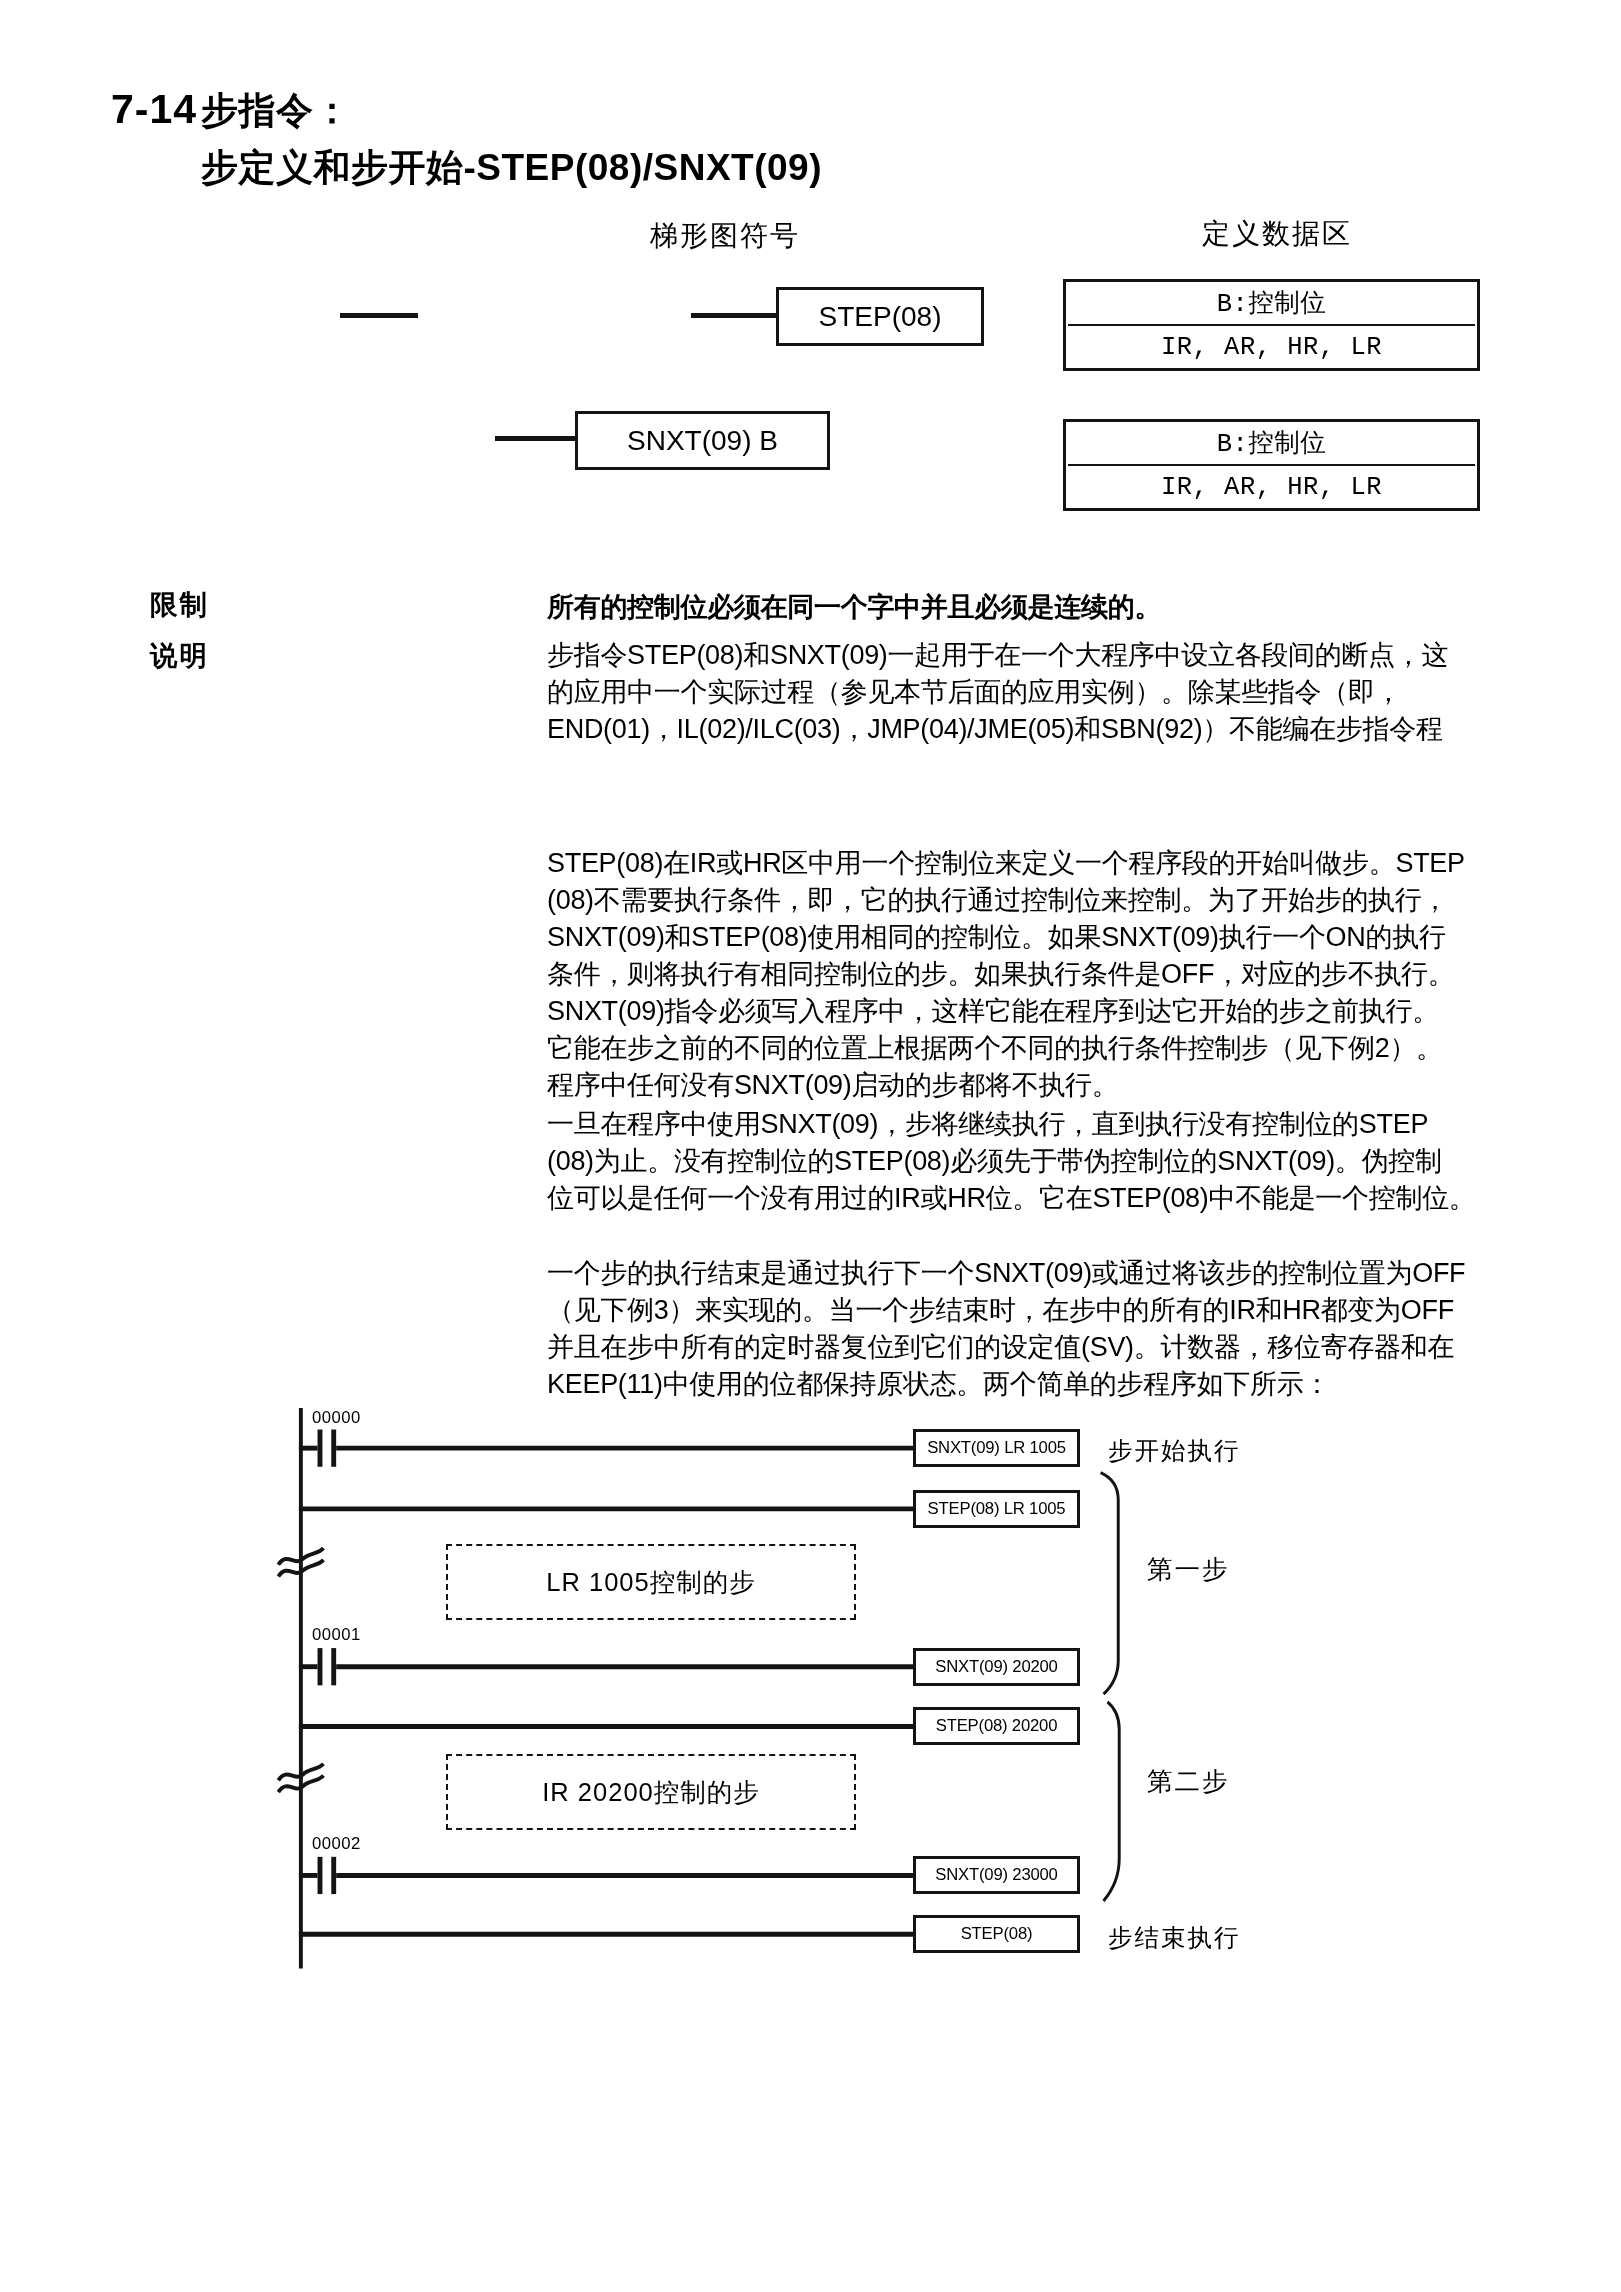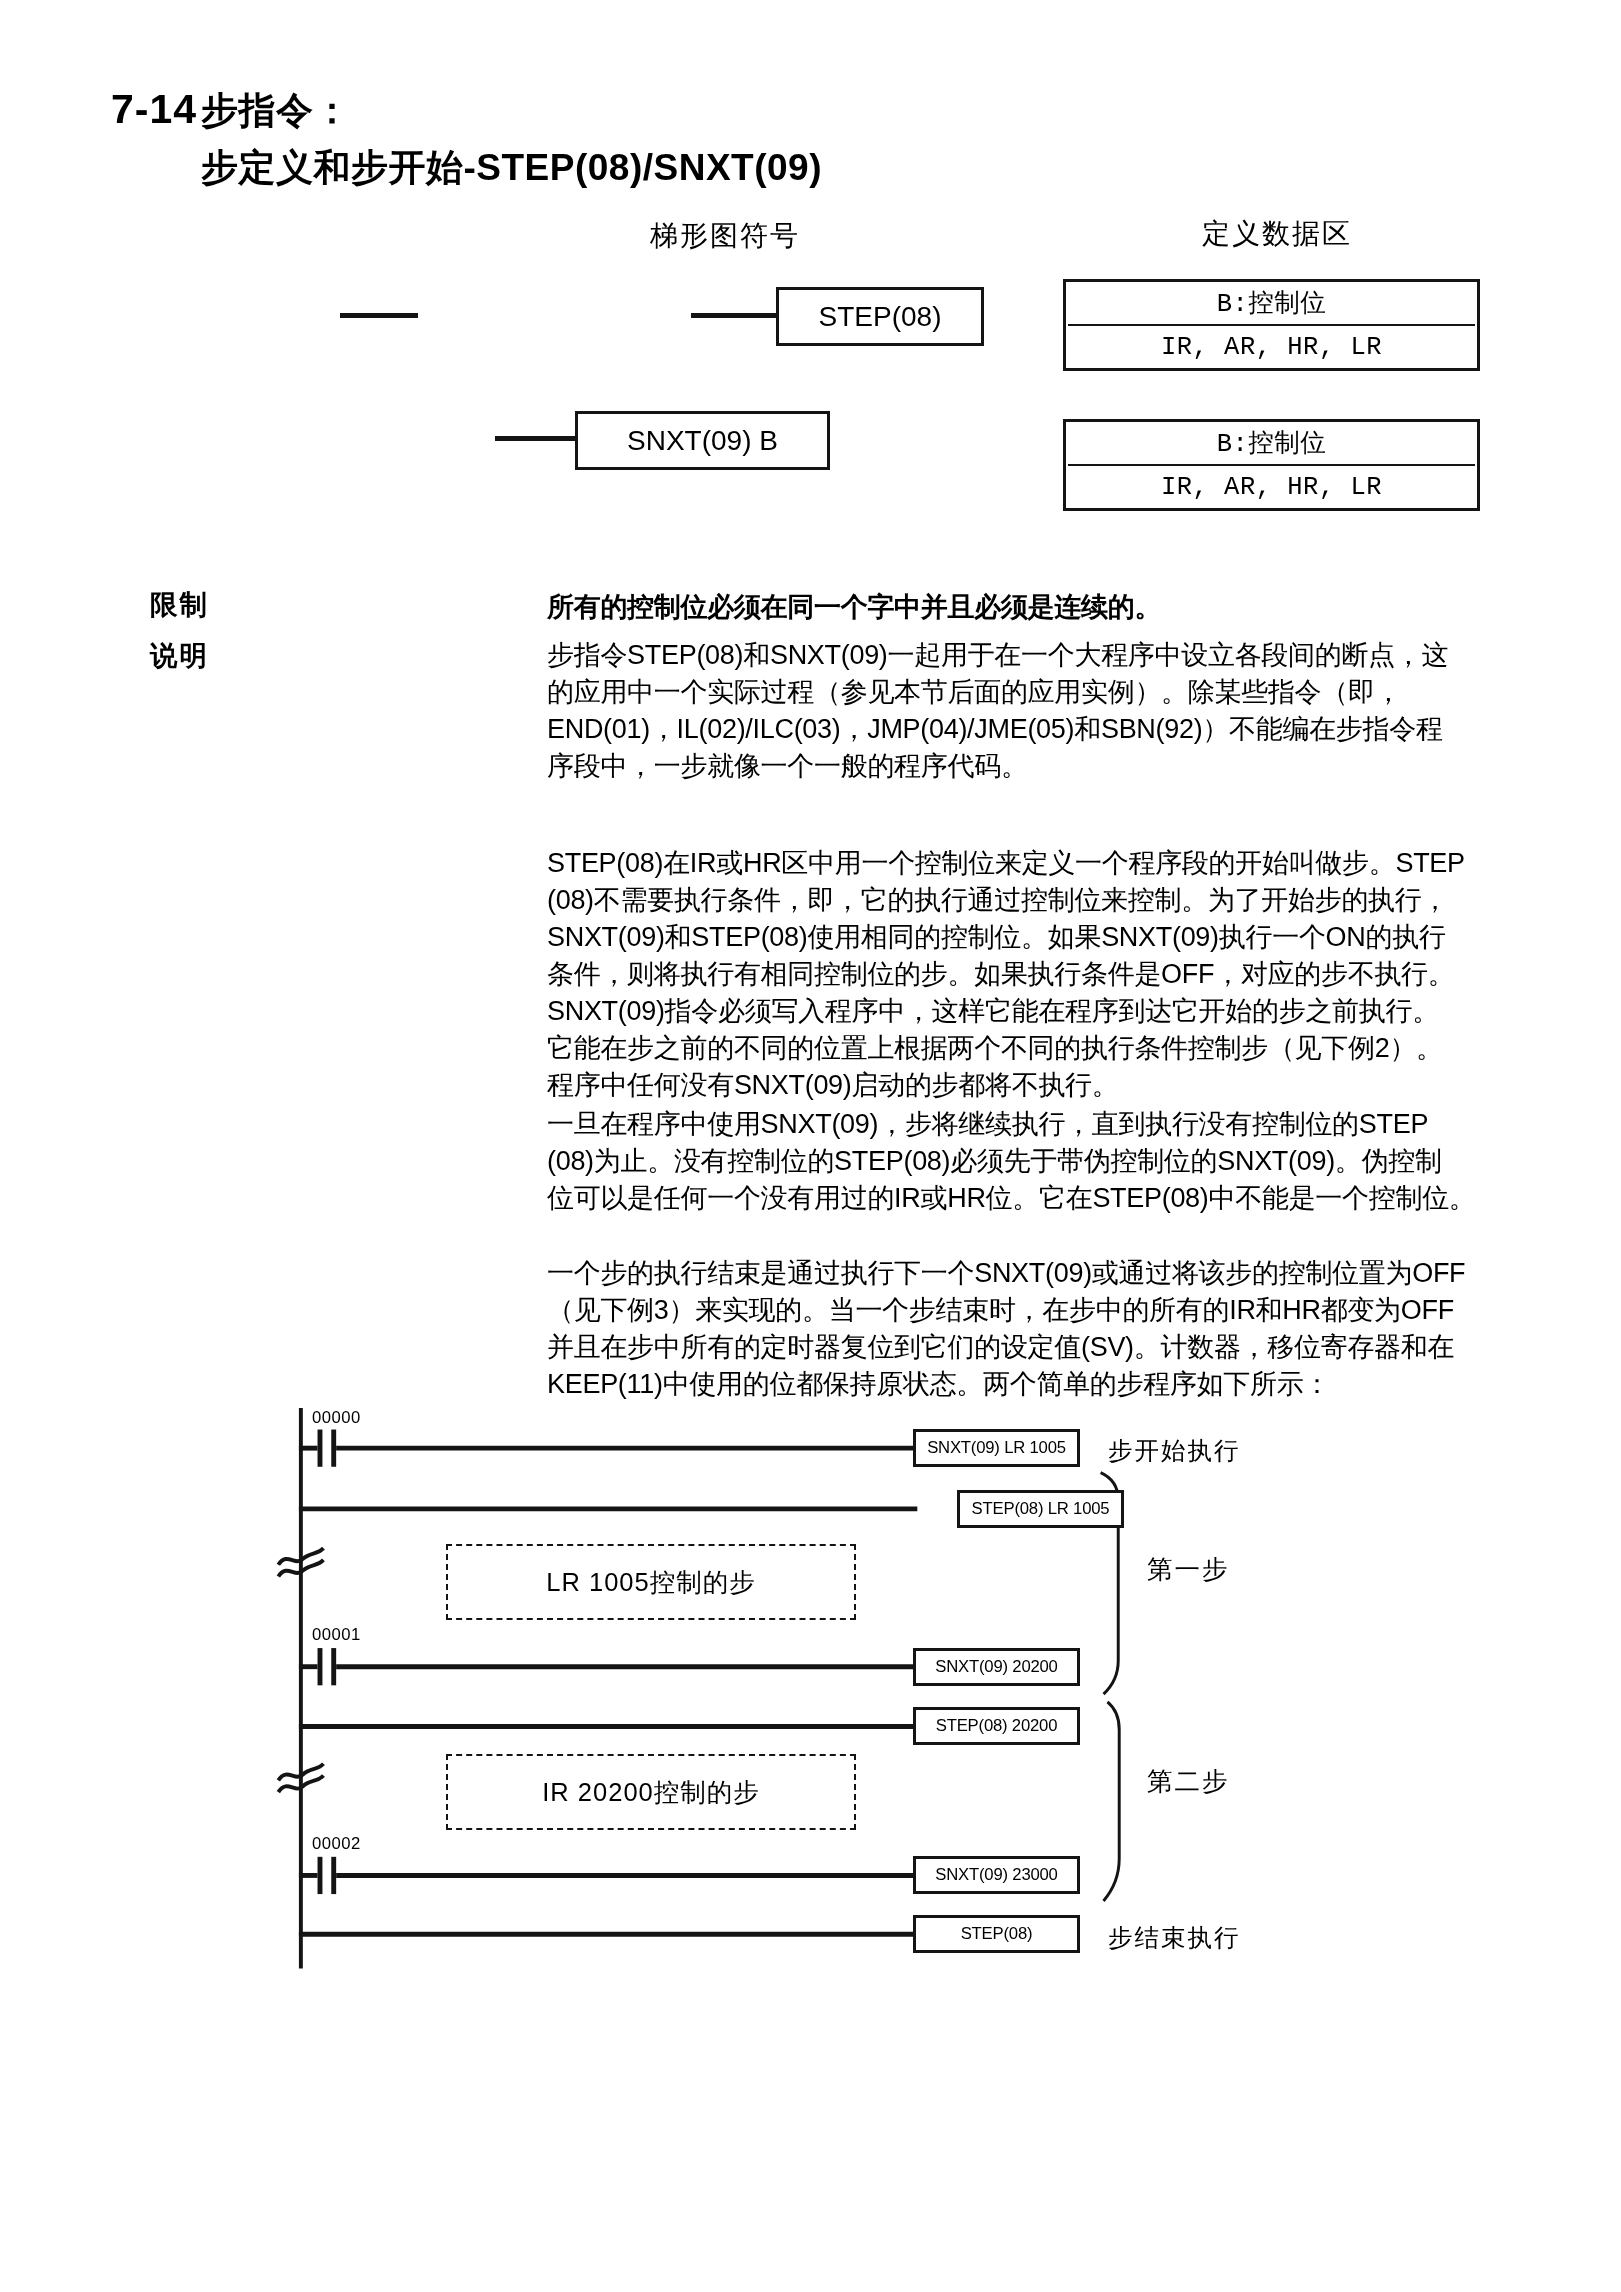--- a/index.html
+++ b/index.html
@@ -84,21 +84,20 @@
 
   <div class="abs side-label" style="left:150px;top:587px;">限制</div>
   <div class="abs side-label" style="left:150px;top:638px;">说明</div>
 
   <div class="abs bl" style="left:547px;top:589px;font-weight:bold;">所有的控制位必须在同一个字中并且必须是连续的。</div>
 
   <div class="para" style="left:547px;top:637px;">
     <div class="bl">步指令STEP(08)和SNXT(09)一起用于在一个大程序中设立各段间的断点，这</div>
     <div class="bl">的应用中一个实际过程（参见本节后面的应用实例）。除某些指令（即，</div>
     <div class="bl">END(01)，IL(02)/ILC(03)，JMP(04)/JME(05)和SBN(92)）不能编在步指令程</div>
-    <div class="bl">序段中，一步就像一个一般的程序代码。</div>
   </div>
 
   <div class="para" style="left:547px;top:845px;">
     <div class="bl">STEP(08)在IR或HR区中用一个控制位来定义一个程序段的开始叫做步。STEP</div>
     <div class="bl">(08)不需要执行条件，即，它的执行通过控制位来控制。为了开始步的执行，</div>
     <div class="bl">SNXT(09)和STEP(08)使用相同的控制位。如果SNXT(09)执行一个ON的执行</div>
     <div class="bl">条件，则将执行有相同控制位的步。如果执行条件是OFF，对应的步不执行。</div>
     <div class="bl">SNXT(09)指令必须写入程序中，这样它能在程序到达它开始的步之前执行。</div>
     <div class="bl">它能在步之前的不同的位置上根据两个不同的执行条件控制步（见下例2）。</div>
     <div class="bl">程序中任何没有SNXT(09)启动的步都将不执行。</div>
@@ -150,21 +149,21 @@
 
     <path d="M1123,72 Q1141,80 1141,100 L1141,264 Q1141,284 1126,298" fill="none" stroke="#141414" stroke-width="3"></path>
 
     <path d="M1130,306 Q1142,316 1142,334 L1142,466 Q1142,490 1126,509" fill="none" stroke="#141414" stroke-width="3"></path>
   </svg>
 
   <div class="abs c-label" style="left:312px;top:1408px;">00000</div>
   <div class="abs ibox" style="left:913px;top:1429px;">SNXT(09) LR 1005</div>
   <div class="abs note" style="left:1108px;top:1434px;">步开始执行</div>
 
-  <div class="abs ibox" style="left:913px;top:1490px;margin-left:44px;">STEP(08) LR 1005</div>
+  <div class="abs ibox" style="left:913px;top:1490px;">STEP(08) LR 1005</div>
   <div class="abs dash-box" style="left:446px;top:1544px;">LR 1005控制的步</div>
   <div class="abs note" style="left:1147px;top:1552px;font-size:25.5px;">第一步</div>
 
   <div class="abs c-label" style="left:312px;top:1625px;">00001</div>
   <div class="abs ibox" style="left:913px;top:1648px;">SNXT(09) 20200</div>
 
   <div class="abs ibox" style="left:913px;top:1707px;">STEP(08) 20200</div>
   <div class="abs dash-box" style="left:446px;top:1754px;">IR 20200控制的步</div>
   <div class="abs note" style="left:1147px;top:1764px;font-size:25.5px;">第二步</div>
 

